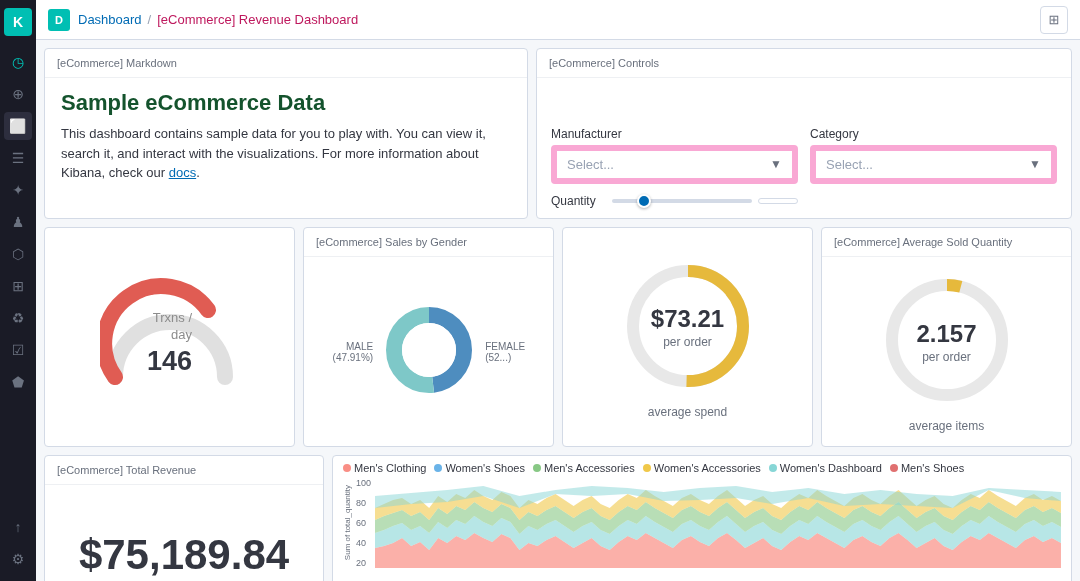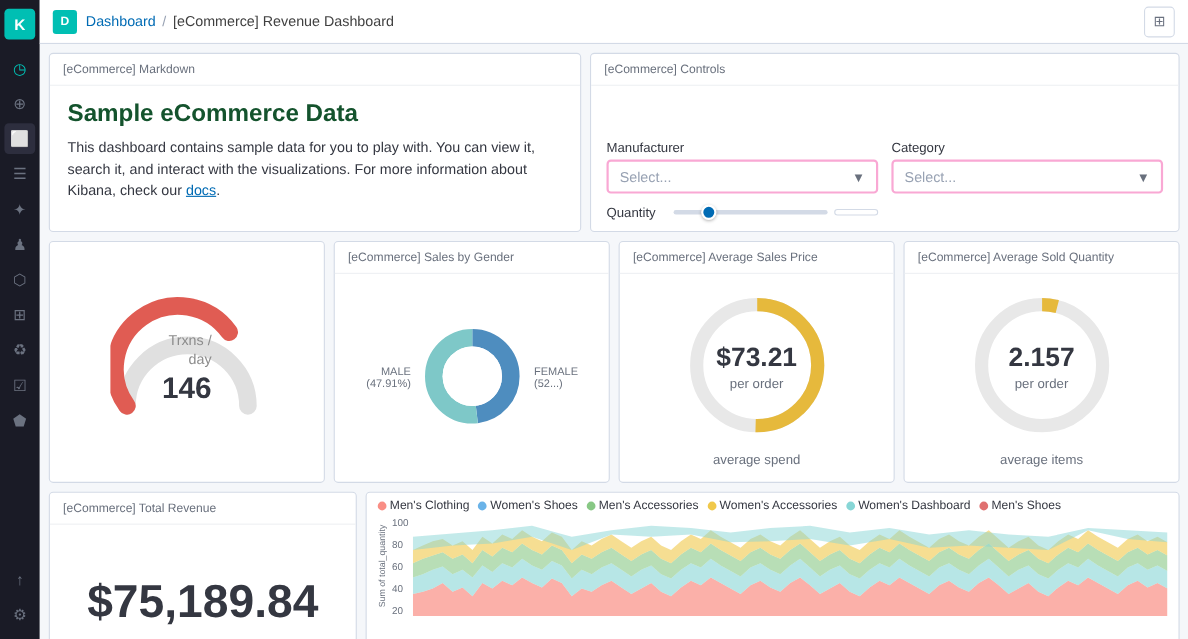--- a/index.html
+++ b/index.html
@@ -13,21 +13,21 @@
     .sidebar-bottom { margin-top: auto; display: flex; flex-direction: column; gap: 4px; padding-bottom: 8px; }
 
     
     .main { flex: 1; display: flex; flex-direction: column; overflow: hidden; }
 
     
     .topnav { height: 40px; background: white; border-bottom: 1px solid #d3dae6; display: flex; align-items: center; padding: 0 12px; gap: 8px; flex-shrink: 0; }
     .topnav-logo { width: 22px; height: 22px; background: #00bfb3; border-radius: 3px; display: flex; align-items: center; justify-content: center; color: white; font-weight: bold; font-size: 11px; }
     .topnav-breadcrumb { display: flex; align-items: center; gap: 6px; font-size: 13px; color: #006bb4; }
     .topnav-breadcrumb .sep { color: #98a2b3; }
-    .topnav-breadcrumb .current { color: #404040; }
+    .topnav-breadcrumb .current { color: #be185d; }
     .topnav-right { margin-left: auto; }
     .topnav-right-icon { width: 28px; height: 28px; display: flex; align-items: center; justify-content: center; border: 1px solid #d3dae6; border-radius: 4px; cursor: pointer; font-size: 13px; color: #6b7280; }
 
     
     .content { flex: 1; overflow-y: auto; padding: 8px; display: flex; flex-direction: column; gap: 8px; background: #f5f7fa; }
 
     
     .row1 { display: flex; gap: 8px; flex-shrink: 0; }
     .panel { background: white; border: 1px solid #d3dae6; border-radius: 4px; }
     .panel-header { padding: 8px 12px; font-size: 11px; color: #69707d; border-bottom: 1px solid #eef0f3; font-weight: 500; }
@@ -36,21 +36,21 @@
     .markdown-body { padding: 12px 16px; }
     .markdown-body h2 { font-size: 22px; font-weight: 700; color: #14532d; margin-bottom: 8px; }
     .markdown-body p { font-size: 13px; line-height: 1.5; color: #343741; }
     .markdown-body a { color: #006bb4; text-decoration: underline; }
 
     .controls-panel { flex: 1; }
     .controls-body { padding: 10px 14px; display: flex; flex-direction: column; gap: 10px; }
     .controls-row { display: flex; gap: 12px; }
     .control-group { display: flex; flex-direction: column; gap: 4px; flex: 1; margin-top: 39px; }
     .control-label { font-size: 12px; color: #343741; font-weight: 500; }
-    .select-box { border: 2px solid #f9a8d4; border-radius: 4px; padding: 6px 10px; display: flex; align-items: center; justify-content: space-between; background: white; cursor: pointer; font-size: 13px; color: #98a2b3; }
+    .select-box { border: 6px solid #f9a8d4; border-radius: 4px; padding: 6px 10px; display: flex; align-items: flex-start; justify-content: space-between; background: white; cursor: pointer; font-size: 13px; color: #98a2b3; }
     .select-box .chevron { color: #69707d; font-size: 12px; }
     .quantity-row { display: flex; align-items: center; gap: 8px; }
     .range-container { flex: 1; display: flex; align-items: center; gap: 6px; }
     .range-input { -webkit-appearance: none; appearance: none; width: 140px; height: 4px; background: #d3dae6; border-radius: 2px; outline: none; }
     .range-input::-webkit-slider-thumb { -webkit-appearance: none; width: 14px; height: 14px; border-radius: 50%; background: #006bb4; cursor: pointer; border: 2px solid white; box-shadow: 0 1px 3px rgba(0,0,0,0.3); }
     .range-value-box { border: 1px solid #d3dae6; border-radius: 3px; padding: 2px 8px; font-size: 12px; color: #343741; min-width: 40px; text-align: center; }
 
     
     .row2 { display: flex; gap: 8px; flex-shrink: 0; height: 220px; }
     .metric-panel { flex: 1; display: flex; flex-direction: column; }
@@ -205,21 +205,20 @@
                 <circle cx="50" cy="50" r="35" fill="none" stroke="#7ec8c8" stroke-width="16" stroke-dasharray="114.4 220" stroke-dashoffset="-105.6" transform="rotate(-90 50 50)"></circle>
                 <circle cx="50" cy="50" r="27" fill="white"></circle>
               </svg>
             </div>
             <span class="donut-right-label" style="font-size:10px; color:#69707d;">FEMALE (52...)</span>
           </div>
         </div>
       </div>
 
       <div class="panel metric-panel">
-        <div class="panel-header">[eCommerce] Average Sales Price</div>
         <div class="metric-body price-donut-section">
           <div style="position:relative; display:inline-block;">
             <svg width="140" height="140" viewBox="0 0 140 140">
               <circle cx="70" cy="70" r="55" fill="none" stroke="#e8e8e8" stroke-width="12"></circle>
               <circle cx="70" cy="70" r="55" fill="none" stroke="#e6b93c" stroke-width="12" stroke-dasharray="260 345" stroke-dashoffset="86" transform="rotate(-90 70 70)"></circle>
             </svg>
             <div style="position:absolute; top:50%; left:50%; transform:translate(-50%,-50%); text-align:center;">
               <div class="price-donut-value">$73.21</div>
               <div class="price-donut-sub">per order</div>
             </div>

